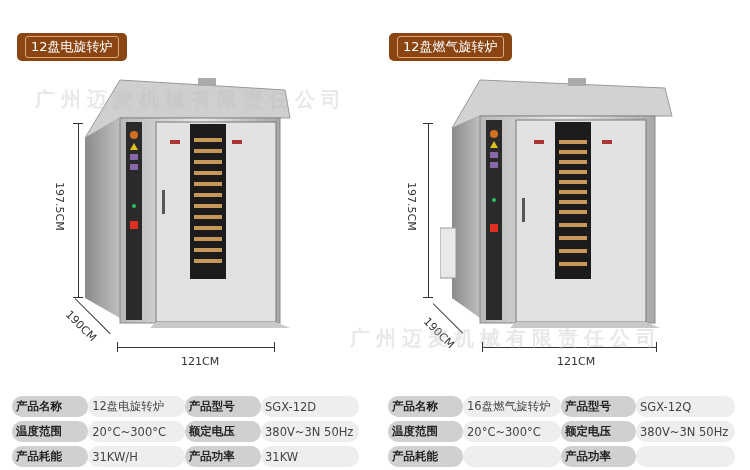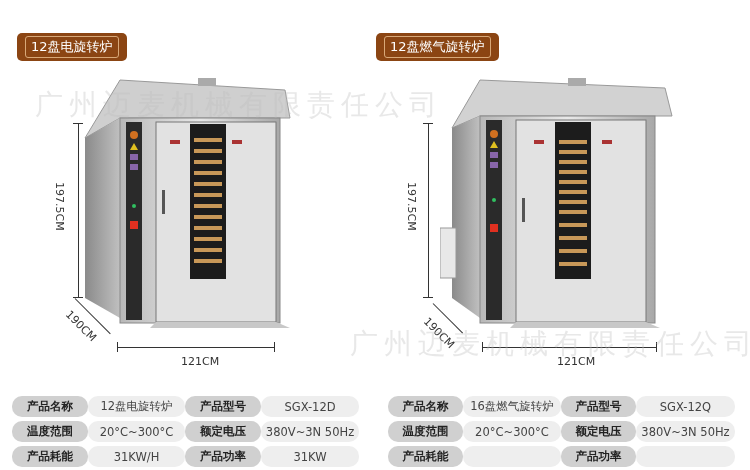--- a/index.html
+++ b/index.html
@@ -10,50 +10,50 @@
     position: absolute; height: 28px; padding: 0 8px;
     background: #8b4513; border-radius: 5px;
     display: flex; align-items: center;
   }
   .badge-inner {
     border: 1px solid #d8a878; border-radius: 3px;
     padding: 1px 5px; color: #fff; font-size: 13px; line-height: 18px; white-space: nowrap;
   }
 
   .watermark {
-    position: absolute; font-size: 28px; color: rgba(190,190,190,0.35);
+    position: absolute; font-size: 20px; color: rgba(190,190,190,0.35);
     letter-spacing: 6px; white-space: nowrap; pointer-events: none; z-index: 5;
-    font-family: "DejaVu Serif", serif; font-weight: 400;
+    font-family: "DejaVu Serif", serif; font-weight: 700;
   }
 
   .oven { position: absolute; }
   .dim-v-line { position: absolute; width: 1px; background: #333; }
   .dim-h-line { position: absolute; height: 1px; background: #333; }
   .dim-tick-h { position: absolute; height: 1px; background: #333; width: 10px; }
   .dim-tick-v { position: absolute; width: 1px; background: #333; height: 10px; }
   .dim-label { position: absolute; font-size: 11px; color: #333; white-space: nowrap; }
   .dim-label.vert { transform: rotate(90deg); transform-origin: left top; }
   .dim-label.diag { transform: rotate(45deg); transform-origin: left top; }
   .dim-diag { position: absolute; height: 1px; background: #333; transform-origin: left center; transform: rotate(45deg); }
 
   table.spec {
     position: absolute; border-collapse: separate; border-spacing: 0 4px;
     font-size: 11.5px;
   }
-  table.spec td { height: 21px; text-align: center; padding: 0 4px; white-space: nowrap; border-radius: 10px; }
+  table.spec td { height: 21px; padding: 0 4px; white-space: nowrap; border-radius: 10px; }
   table.spec td.k { background: #d0d0d0; font-weight: bold; color: #222; }
   table.spec td.v { background: #eeeeee; color: #444; }
 </style>
 </head>
 <body>
 
 <div class="badge" style="left:17px; top:33px;">
   <span class="badge-inner">12盘电旋转炉</span>
 </div>
-<div class="badge" style="left:376px; top:33px;">
+<div class="badge" style="left:389px; top:33px;">
   <span class="badge-inner">12盘燃气旋转炉</span>
 </div>
 
 <svg class="oven" style="left:80px; top:78px;" width="215" height="250" viewBox="0 0 215 250">
   <defs>
     <linearGradient id="steel1" x1="0" x2="1">
       <stop offset="0" stop-color="#b8b8b8"></stop>
         <stop offset="0.5" stop-color="#e8e8e8"></stop>
         <stop offset="1" stop-color="#a8a8a8"></stop>
     </linearGradient>

